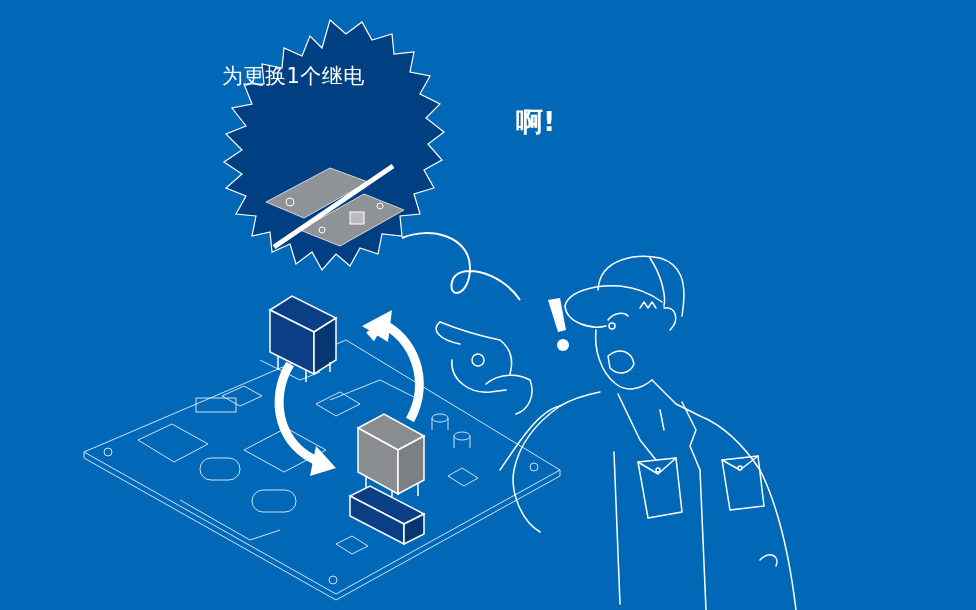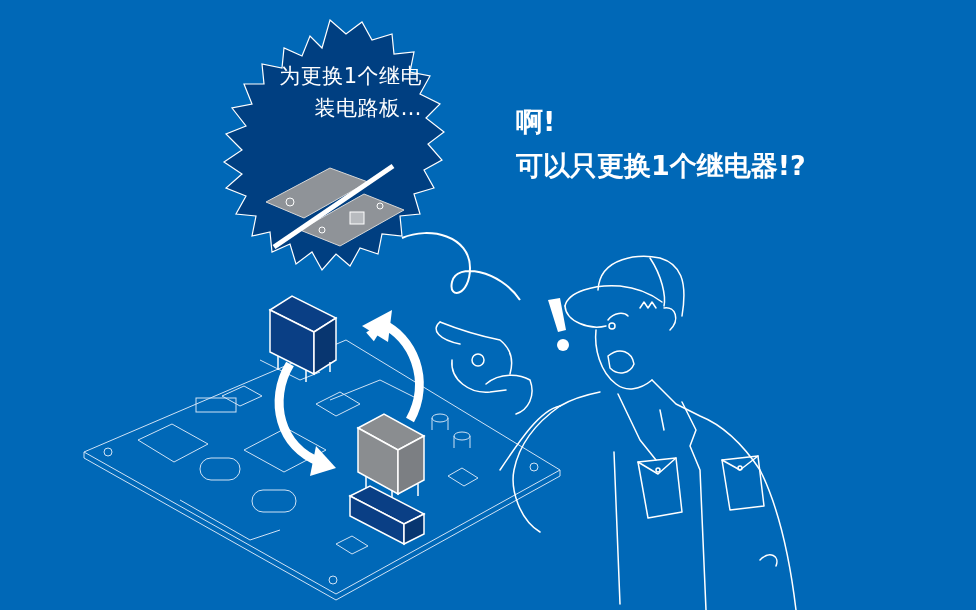--- a/index.html
+++ b/index.html
@@ -1,18 +1,18 @@
 <!DOCTYPE html>
 <html><head>
 <meta charset="utf-8">
 <style>
   html,body{margin:0;padding:0;}
   body{width:976px;height:610px;overflow:hidden;background:#0068b7;font-family:"DejaVu Sans",sans-serif;position:relative;}
   .scene{position:absolute;left:0;top:0;width:976px;height:610px;}
-  .bubble-text{position:absolute;left:222px;top:60px;width:200px;text-align:right;color:#fff;font-size:21px;line-height:32px;letter-spacing:0.5px;}
+  .bubble-text{position:absolute;left:222px;top:60px;width:200px;text-align:left;color:#fff;font-size:21px;line-height:32px;letter-spacing:0.5px;}
   .headline{position:absolute;left:516px;top:100px;color:#fff;font-weight:bold;font-size:27px;line-height:44px;}
   .headline div{white-space:nowrap;}
 </style>
 </head>
 <body>
 
 <svg class="scene" viewBox="0 0 976 610" xmlns="http://www.w3.org/2000/svg">
 
   <g>
     <polygon fill="#003f81" stroke="#ffffff" stroke-width="1.2" points="330,20 346,34 362,22 372,40 392,34 394,54 414,52 410,72 430,76 420,94 440,104 426,118 444,132 428,144 442,160 424,170 434,188 414,194 420,214 400,216 402,236 382,234 378,254 360,248 350,266 336,254 322,270 312,252 296,264 290,244 272,252 270,232 252,236 256,216 236,214 246,196 226,188 242,174 224,162 242,150 226,134 246,126 232,108 252,104 244,84 264,84 262,64 282,68 284,48 302,56 310,36 322,48"></polygon>
@@ -130,19 +130,17 @@
     <path d="M440,322 C430,330 440,340 460,344"></path>
     <path d="M452,360 C450,380 470,394 490,392 L506,390"></path>
     <path d="M486,384 C500,372 520,374 530,380 C536,396 528,410 516,414"></path>
     <circle cx="478" cy="360" r="6"></circle>
     <path d="M760,560 C770,550 780,556 776,566"></path>
   </g>
 </svg>
 
 <div class="bubble-text">
   <div>为更换1个继电</div>
-  <div>装电路板…</div>
 </div>
 
 <div class="headline">
   <div>啊!</div>
-  <div>可以只更换1个继电器!?</div>
 </div>
 
 </body></html>

